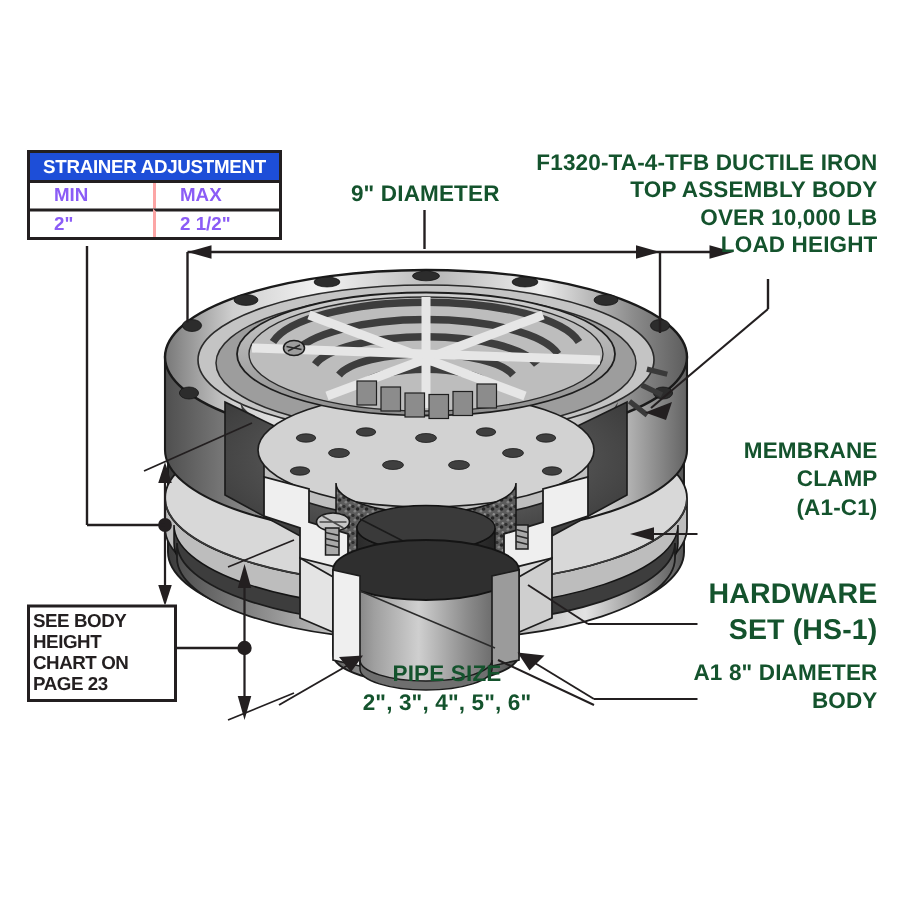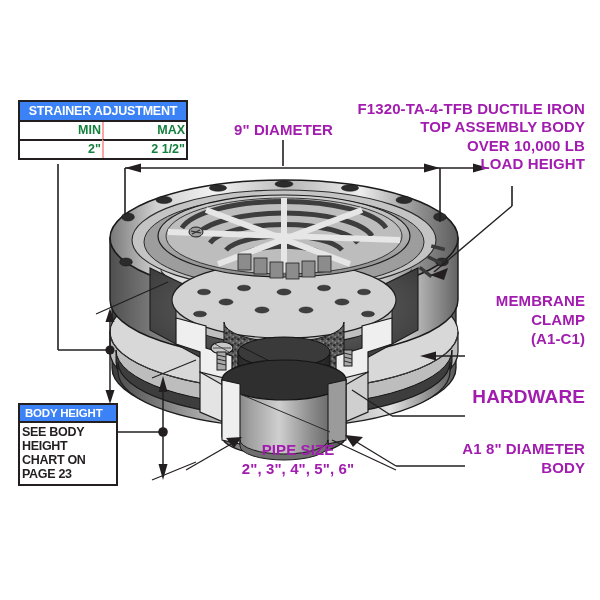--- a/index.html
+++ b/index.html
@@ -1,27 +1,27 @@
 <!DOCTYPE html>
 <html><head>
 <meta charset="utf-8">
 <style>
   html,body{margin:0;padding:0;background:#ffffff;}
   body{width:600px;height:600px;position:relative;overflow:hidden;
        font-family:"Liberation Sans", sans-serif;color:#1a1a2e;}
   #stage{position:absolute;inset:0;width:600px;height:600px;}
-  .lbl{position:absolute;font-weight:bold;letter-spacing:.1px;line-height:1.12;color:#a21caf;}
+  .lbl{position:absolute;font-weight:bold;letter-spacing:.1px;line-height:1.12;color:#14532d;}
   .lbl.r{text-align:right;}
   .lbl.c{text-align:center;}
   
   .tbl{position:absolute;border:2px solid #231f20;background:#fff;box-sizing:border-box;}
-  .tbl .hd{background:#3b82f6;color:#fff;font-weight:bold;text-align:center;
+  .tbl .hd{background:#1d4ed8;color:#fff;font-weight:bold;text-align:center;
            font-size:12.5px;letter-spacing:-.2px;padding:2px 0 2px;border-bottom:2px solid #231f20;}
   .tbl .rw{display:flex;}
-  .tbl .cl{flex:1;text-align:right;font-weight:bold;font-size:12.5px;padding:1px 1px 2px;color:#15803d;}
+  .tbl .cl{flex:1;text-align:left;font-weight:bold;font-size:12.5px;padding:1px 16px 2px;color:#8b5cf6;}
   .tbl .cl+.cl{border-left:2px solid #fca5a5;}
   .tbl .rw+.rw .cl{border-top:2px solid #231f20;}
   .tbl .bodyline{font-weight:bold;font-size:12.5px;color:#231f20;
                  letter-spacing:-.3px;padding:0 2px;}
   svg{position:absolute;left:0;top:0;}
   .nosel{user-select:none;}
 </style>
 </head>
 <body>
 
@@ -313,21 +313,20 @@
       <div class="cl">MIN</div>
       <div class="cl">MAX</div>
     </div>
     <div class="rw">
       <div class="cl">2"</div>
       <div class="cl">2 1/2"</div>
     </div>
   </div>
 
   <div class="tbl nosel" style="left:18px;top:403px;width:100px;">
-    <div class="hd" style="text-align:left;padding-left:5px;font-size:11.5px;">BODY HEIGHT</div>
     <div style="padding:2px 0 3px;">
       <div class="bodyline">SEE BODY HEIGHT</div>
       <div class="bodyline">CHART ON PAGE 23</div>
     </div>
   </div>
 
   <div class="lbl c nosel" style="left:206px;top:122px;width:155px;font-size:15px;">9" DIAMETER</div>
 
   <div class="lbl r nosel" style="left:300px;top:100px;width:285px;font-size:15px;line-height:1.22;">
     <div>F1320-TA-4-TFB DUCTILE IRON</div>
@@ -337,20 +336,21 @@
   </div>
 
   <div class="lbl r nosel" style="left:400px;top:292px;width:185px;font-size:15px;line-height:1.25;">
     <div>MEMBRANE</div>
     <div>CLAMP</div>
     <div>(A1-C1)</div>
   </div>
 
   <div class="lbl r nosel" style="left:400px;top:385px;width:185px;font-size:19px;line-height:1.25;">
     <div>HARDWARE</div>
+    <div>SET (HS-1)</div>
   </div>
 
   <div class="lbl r nosel" style="left:395px;top:440px;width:190px;font-size:15px;line-height:1.25;">
     <div>A1 8" DIAMETER</div>
     <div>BODY</div>
   </div>
 
   <div class="lbl c nosel" style="left:198px;top:441px;width:200px;font-size:15px;line-height:1.25;">
     <div>PIPE SIZE</div>
     <div>2", 3", 4", 5", 6"</div>

